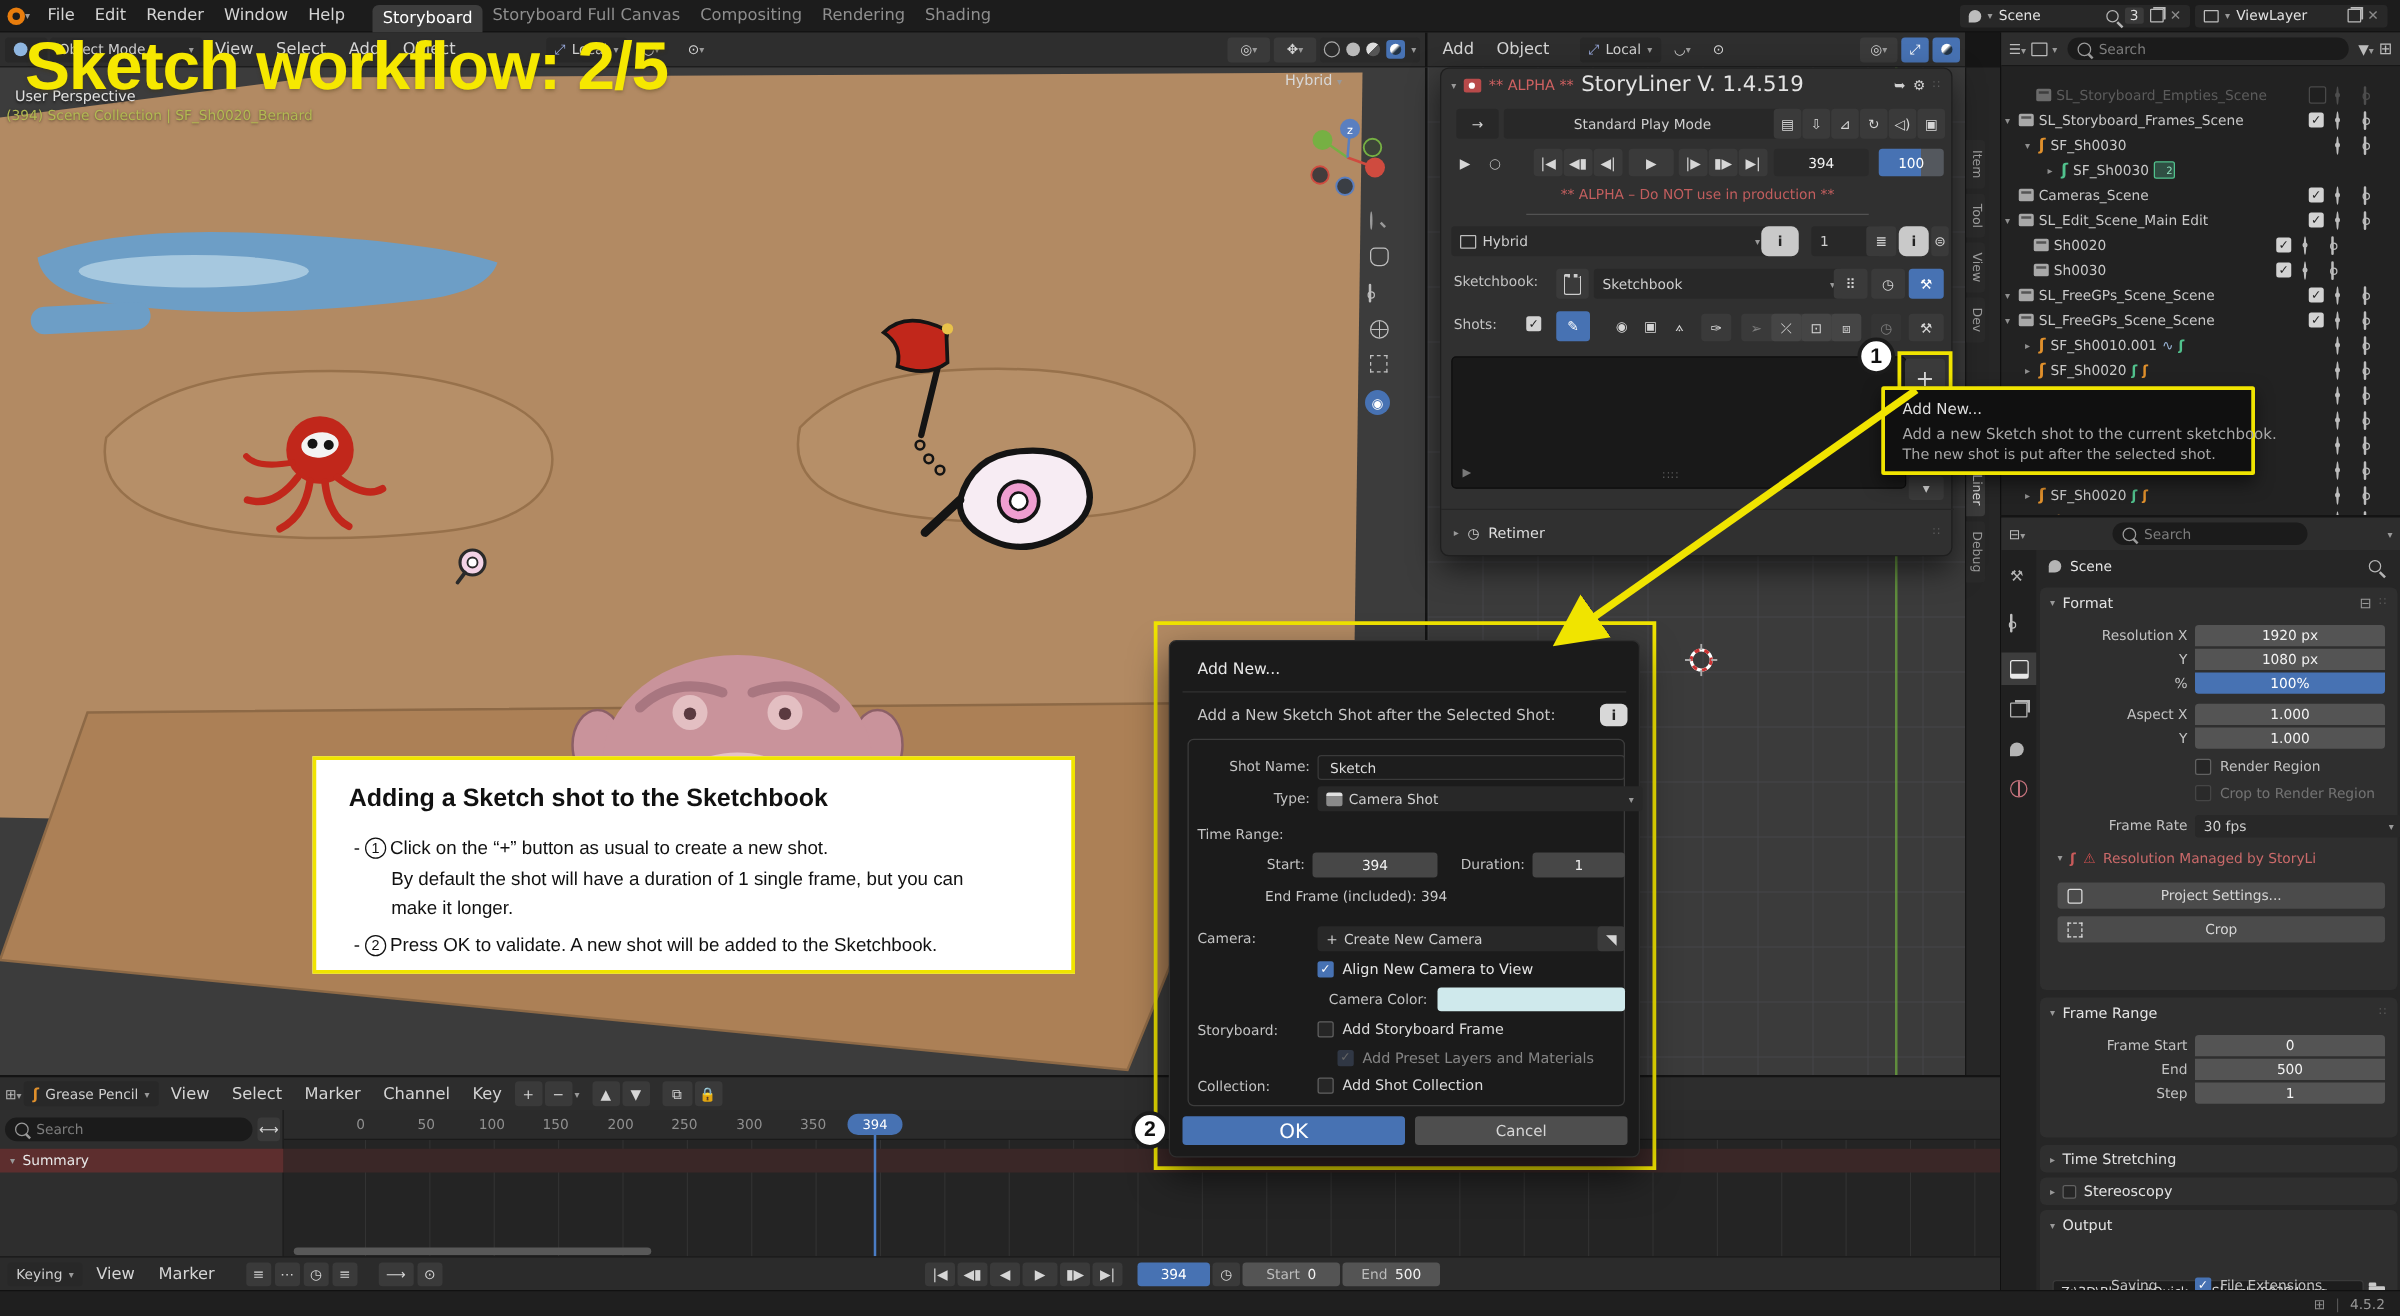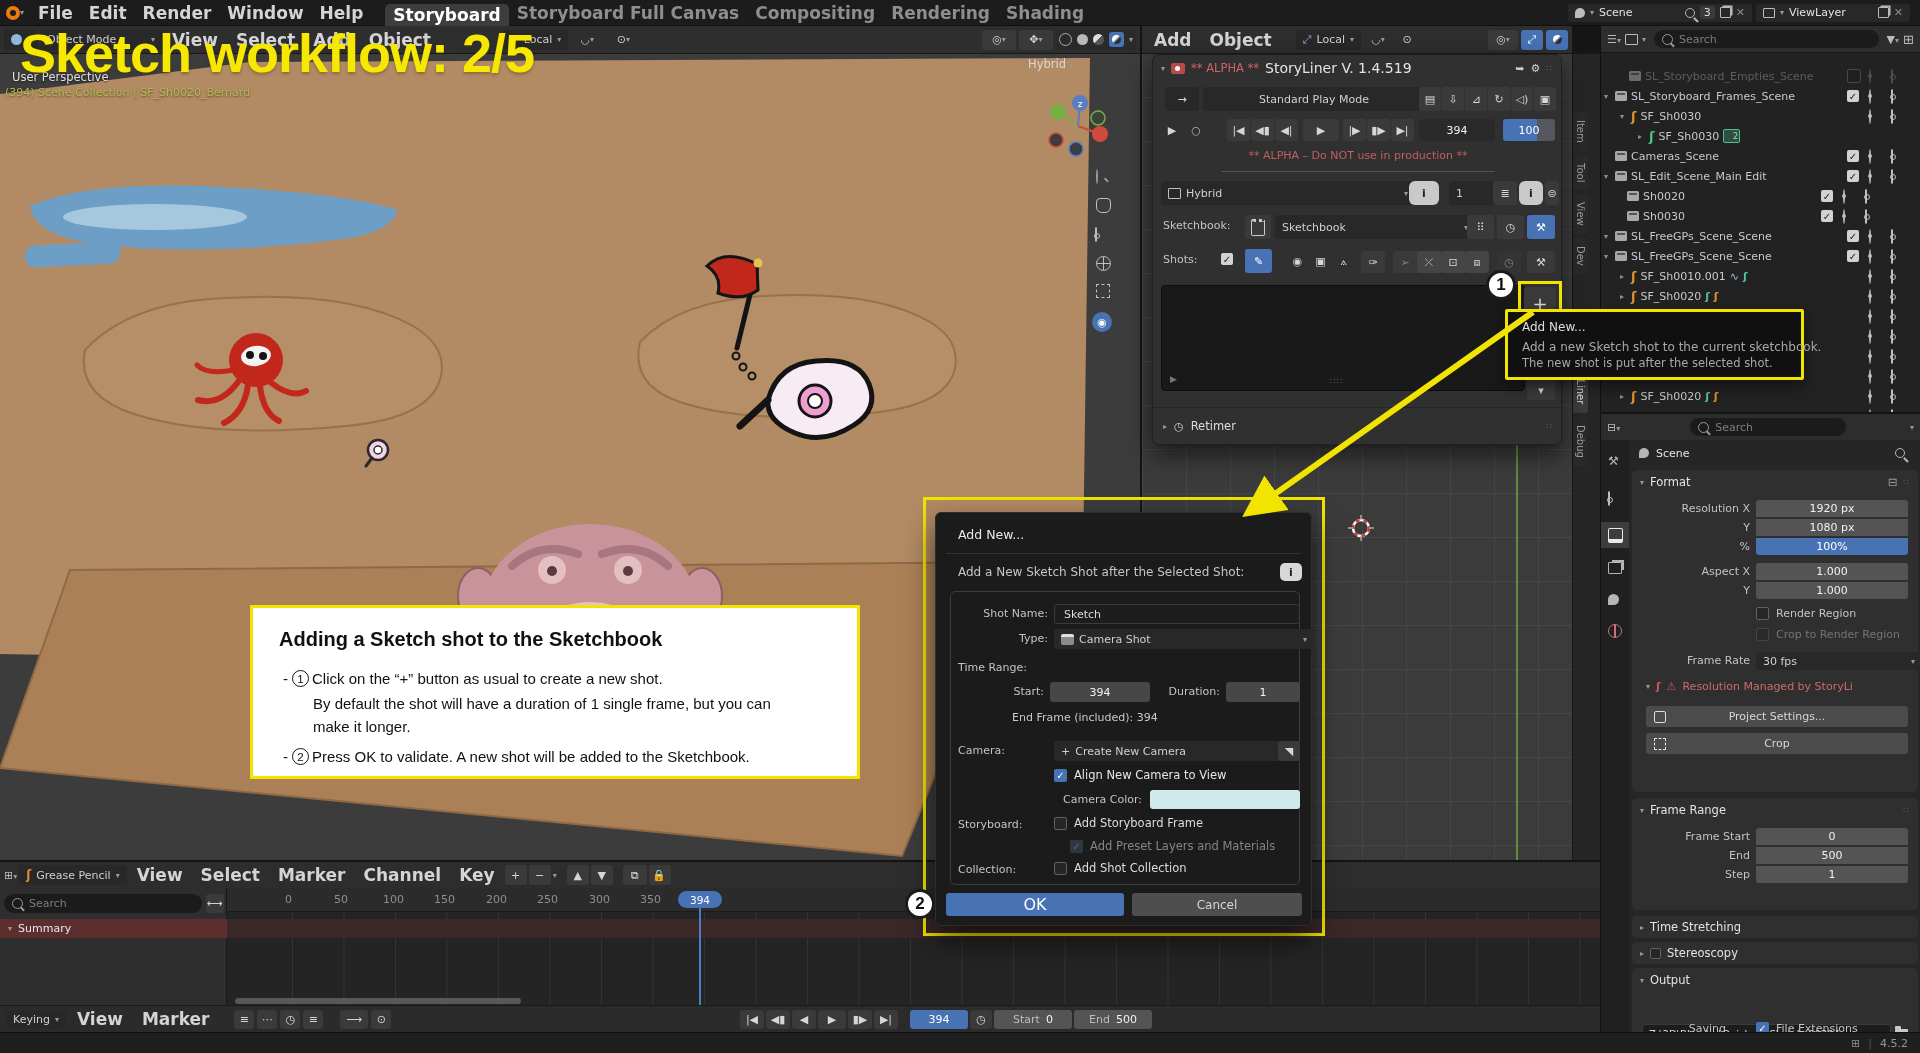--- a/index.html
+++ b/index.html
@@ -10,21 +10,21 @@
   .flex{display:flex;align-items:center;}
   .btn{background:#3a3a3a;border-radius:3px;color:#d6d6d6;display:flex;align-items:center;justify-content:center;font-size:11px;}
   .btn.blue{background:#4772b3;color:#fff;}
   .btn.dim{opacity:.45;}
   .dd{background:#282828;border-radius:3px;color:#cfcfcf;display:flex;align-items:center;font-size:11px;padding:0 7px;gap:5px;}
   .dd .cv{margin-left:auto;color:#9a9a9a;font-size:8px;}
   .fld{background:#545454;border-radius:3px;color:#f2f2f2;display:flex;align-items:center;justify-content:center;font-size:11px;}
   .fld.dark{background:#1d1d1d;border:1px solid #3a3a3a;color:#dcdcdc;}
   .lbl{color:#c3c3c3;font-size:11px;display:flex;align-items:center;}
   .rlbl{justify-content:flex-end;}
-  .mnu{color:#d4d4d4;font-size:17px;display:flex;align-items:center;height:100%;padding:0 8px;font-weight:bold;}
+  .mnu{color:#d4d4d4;font-size:13px;display:flex;align-items:center;height:100%;padding:0 8px;}
   .chev{color:#999;font-size:8px;}
   .cb{width:13px;height:13px;border-radius:2px;display:flex;align-items:center;justify-content:center;font-size:10px;box-sizing:border-box;}
   .cb.on{background:#4772b3;color:#fff;}
   .cb.off{background:#262626;border:1px solid #616161;}
   .cb.dimmed{background:#3e4a60;color:#9a9a9a;opacity:.6;}
   .t-chk{width:12px;height:12px;border-radius:2px;background:#d2d2d2;color:#1d1d1d;font-size:10px;display:flex;align-items:center;justify-content:center;font-weight:bold;}
   .t-chk.off{background:#1f1f1f;border:1px solid #6a6a6a;}
   .t-eye{width:14px;height:9px;border:1.4px solid #bdbdbd;border-radius:50%;position:relative;box-sizing:border-box;}
   .t-eye::after{content:"";position:absolute;left:50%;top:50%;width:4px;height:4px;margin:-2px 0 0 -2px;border-radius:50%;background:#bdbdbd;}
   .t-cam{width:13px;height:9px;border:1.4px solid #bdbdbd;border-radius:2px;position:relative;box-sizing:border-box;}
@@ -630,21 +630,21 @@
     <span style="color:#969696;">4.5.2</span>
   </div>
 
   <div class="a" style="left:1152px;top:54px;width:410px;height:391px;background:#303030;border:1px solid #1f1f1f;border-radius:7px;box-shadow:0 10px 24px rgba(0,0,0,.55);box-sizing:border-box;z-index:20;">
     <div class="flex" style="height:26px;padding:0 8px;gap:6px;">
       <span class="chev">▾</span>
       <span style="width:14px;height:11px;background:#b84a4a;border-radius:2px;position:relative;">
           <span style="position:absolute;left:4px;top:3px;width:5px;height:5px;border-radius:50%;background:#fff;"></span>
         </span>
       <span style="color:#cf6161;font-size:11.5px;">** ALPHA **</span>
-      <span style="color:#e4e4e4;font-size:14px;text-align:right;">StoryLiner  V. 1.4.519</span>
+      <span style="color:#e4e4e4;font-size:17px;text-align:right;">StoryLiner  V. 1.4.519</span>
       <span style="margin-left:auto;color:#d0d0d0;">➥</span>
       <span style="color:#d0d0d0;">⚙</span>
       <span class="grip">∷</span>
     </div>
     <div class="a btn" style="left:12px;top:32px;width:34px;height:24px;background:#282828;">→</div>
     <div class="a dd" style="left:50px;top:32px;width:208px;height:24px;justify-content:center;">
         <span>Standard Play Mode</span>
       </div>
     <div class="a btn" style="left:266px;top:32px;width:22px;height:24px;">▤</div>
     <div class="a btn" style="left:289px;top:32px;width:22px;height:24px;">⇩</div>

